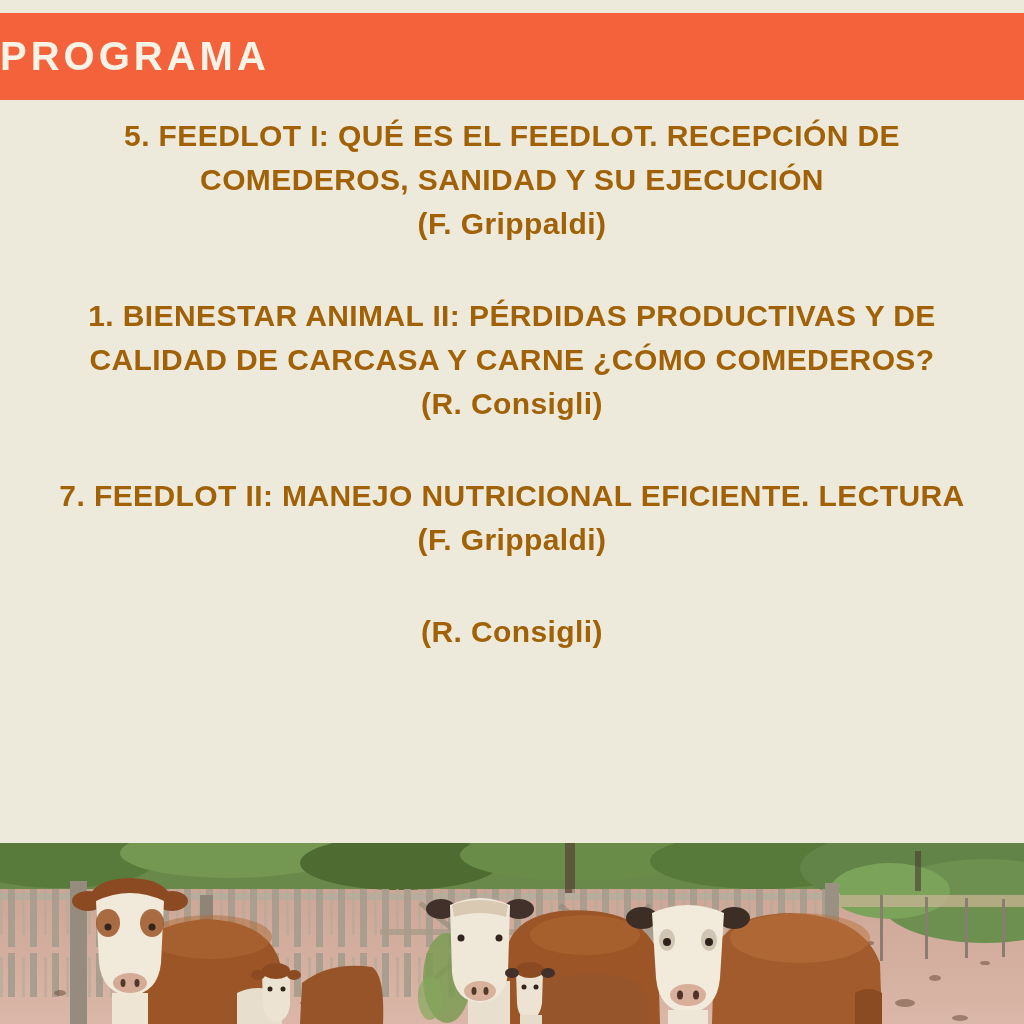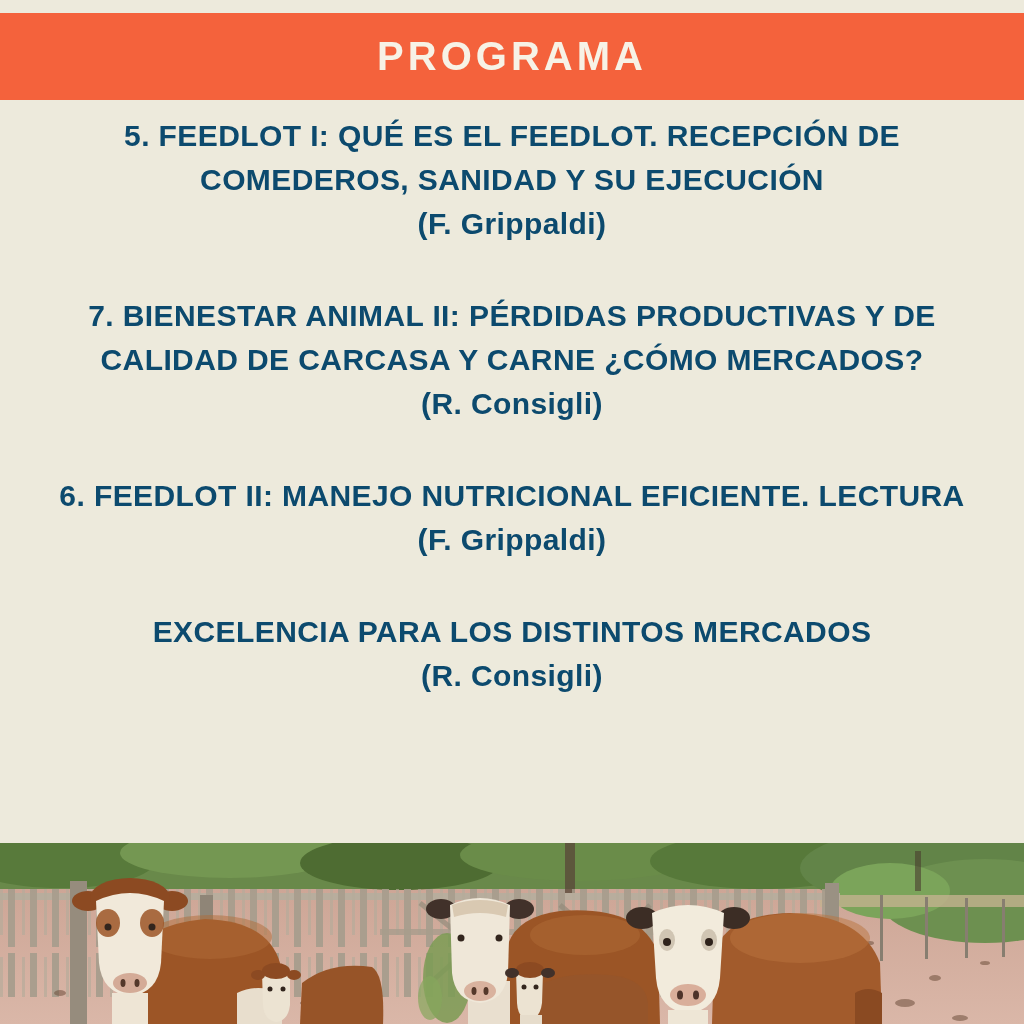--- a/index.html
+++ b/index.html
@@ -8,37 +8,37 @@
     width: 1024px; height: 1024px;
     background: #EDEADC;
     overflow: hidden;
     position: relative;
     font-family: "Liberation Sans", sans-serif;
   }
   .top-strip { height: 13px; background: #EDEADC; }
   .header {
     height: 87px;
     background: #F4623C;
-    display: flex; align-items: center; justify-content: center;
+    display: flex; align-items: center; 
   }
   .header h1 {
     margin: 0;
     color: #F7F2E6;
     font-size: 40px;
     font-weight: 700;
     letter-spacing: 4px;
   }
   .program {
     height: 743px;
     padding-top: 14px;
     text-align: center;
   }
   .program-item {
     margin: 0 14px 48px 14px;
-    color: #0c4a6e;
+    color: #a16207;
     font-size: 30px;
     font-weight: 700;
     line-height: 44px;
     letter-spacing: 0.4px;
   }
   .program-item p { margin: 0; }
   .photo {
     position: absolute;
     left: 0; bottom: 0;
     width: 1024px; height: 181px;
@@ -55,30 +55,29 @@
     <h1>PROGRAMA</h1>
   </header>
 
   <main class="program">
     <section class="program-item">
       <p>5. FEEDLOT I: QUÉ ES EL FEEDLOT. RECEPCIÓN DE</p>
       <p>COMEDEROS, SANIDAD Y SU EJECUCIÓN</p>
       <p>(F. Grippaldi)</p>
     </section>
     <section class="program-item">
-      <p>7. BIENESTAR ANIMAL II: PÉRDIDAS PRODUCTIVAS Y DE</p>
-      <p>CALIDAD DE CARCASA Y CARNE ¿CÓMO MERCADOS?</p>
+      <p>1. BIENESTAR ANIMAL II: PÉRDIDAS PRODUCTIVAS Y DE</p>
+      <p>CALIDAD DE CARCASA Y CARNE ¿CÓMO COMEDEROS?</p>
       <p>(R. Consigli)</p>
     </section>
     <section class="program-item">
-      <p>6. FEEDLOT II: MANEJO NUTRICIONAL EFICIENTE. LECTURA</p>
+      <p>7. FEEDLOT II: MANEJO NUTRICIONAL EFICIENTE. LECTURA</p>
       <p>(F. Grippaldi)</p>
     </section>
     <section class="program-item">
-      <p>EXCELENCIA PARA LOS DISTINTOS MERCADOS</p>
       <p>(R. Consigli)</p>
     </section>
   </main>
 
   <div class="photo">
     <svg viewBox="0 0 1024 181" preserveAspectRatio="none">
       <defs>
         <linearGradient id="dirtGrad" x1="0" y1="0" x2="0" y2="1">
           <stop offset="0" stop-color="#C9A090"></stop>
           <stop offset="1" stop-color="#DAB7A8"></stop>

